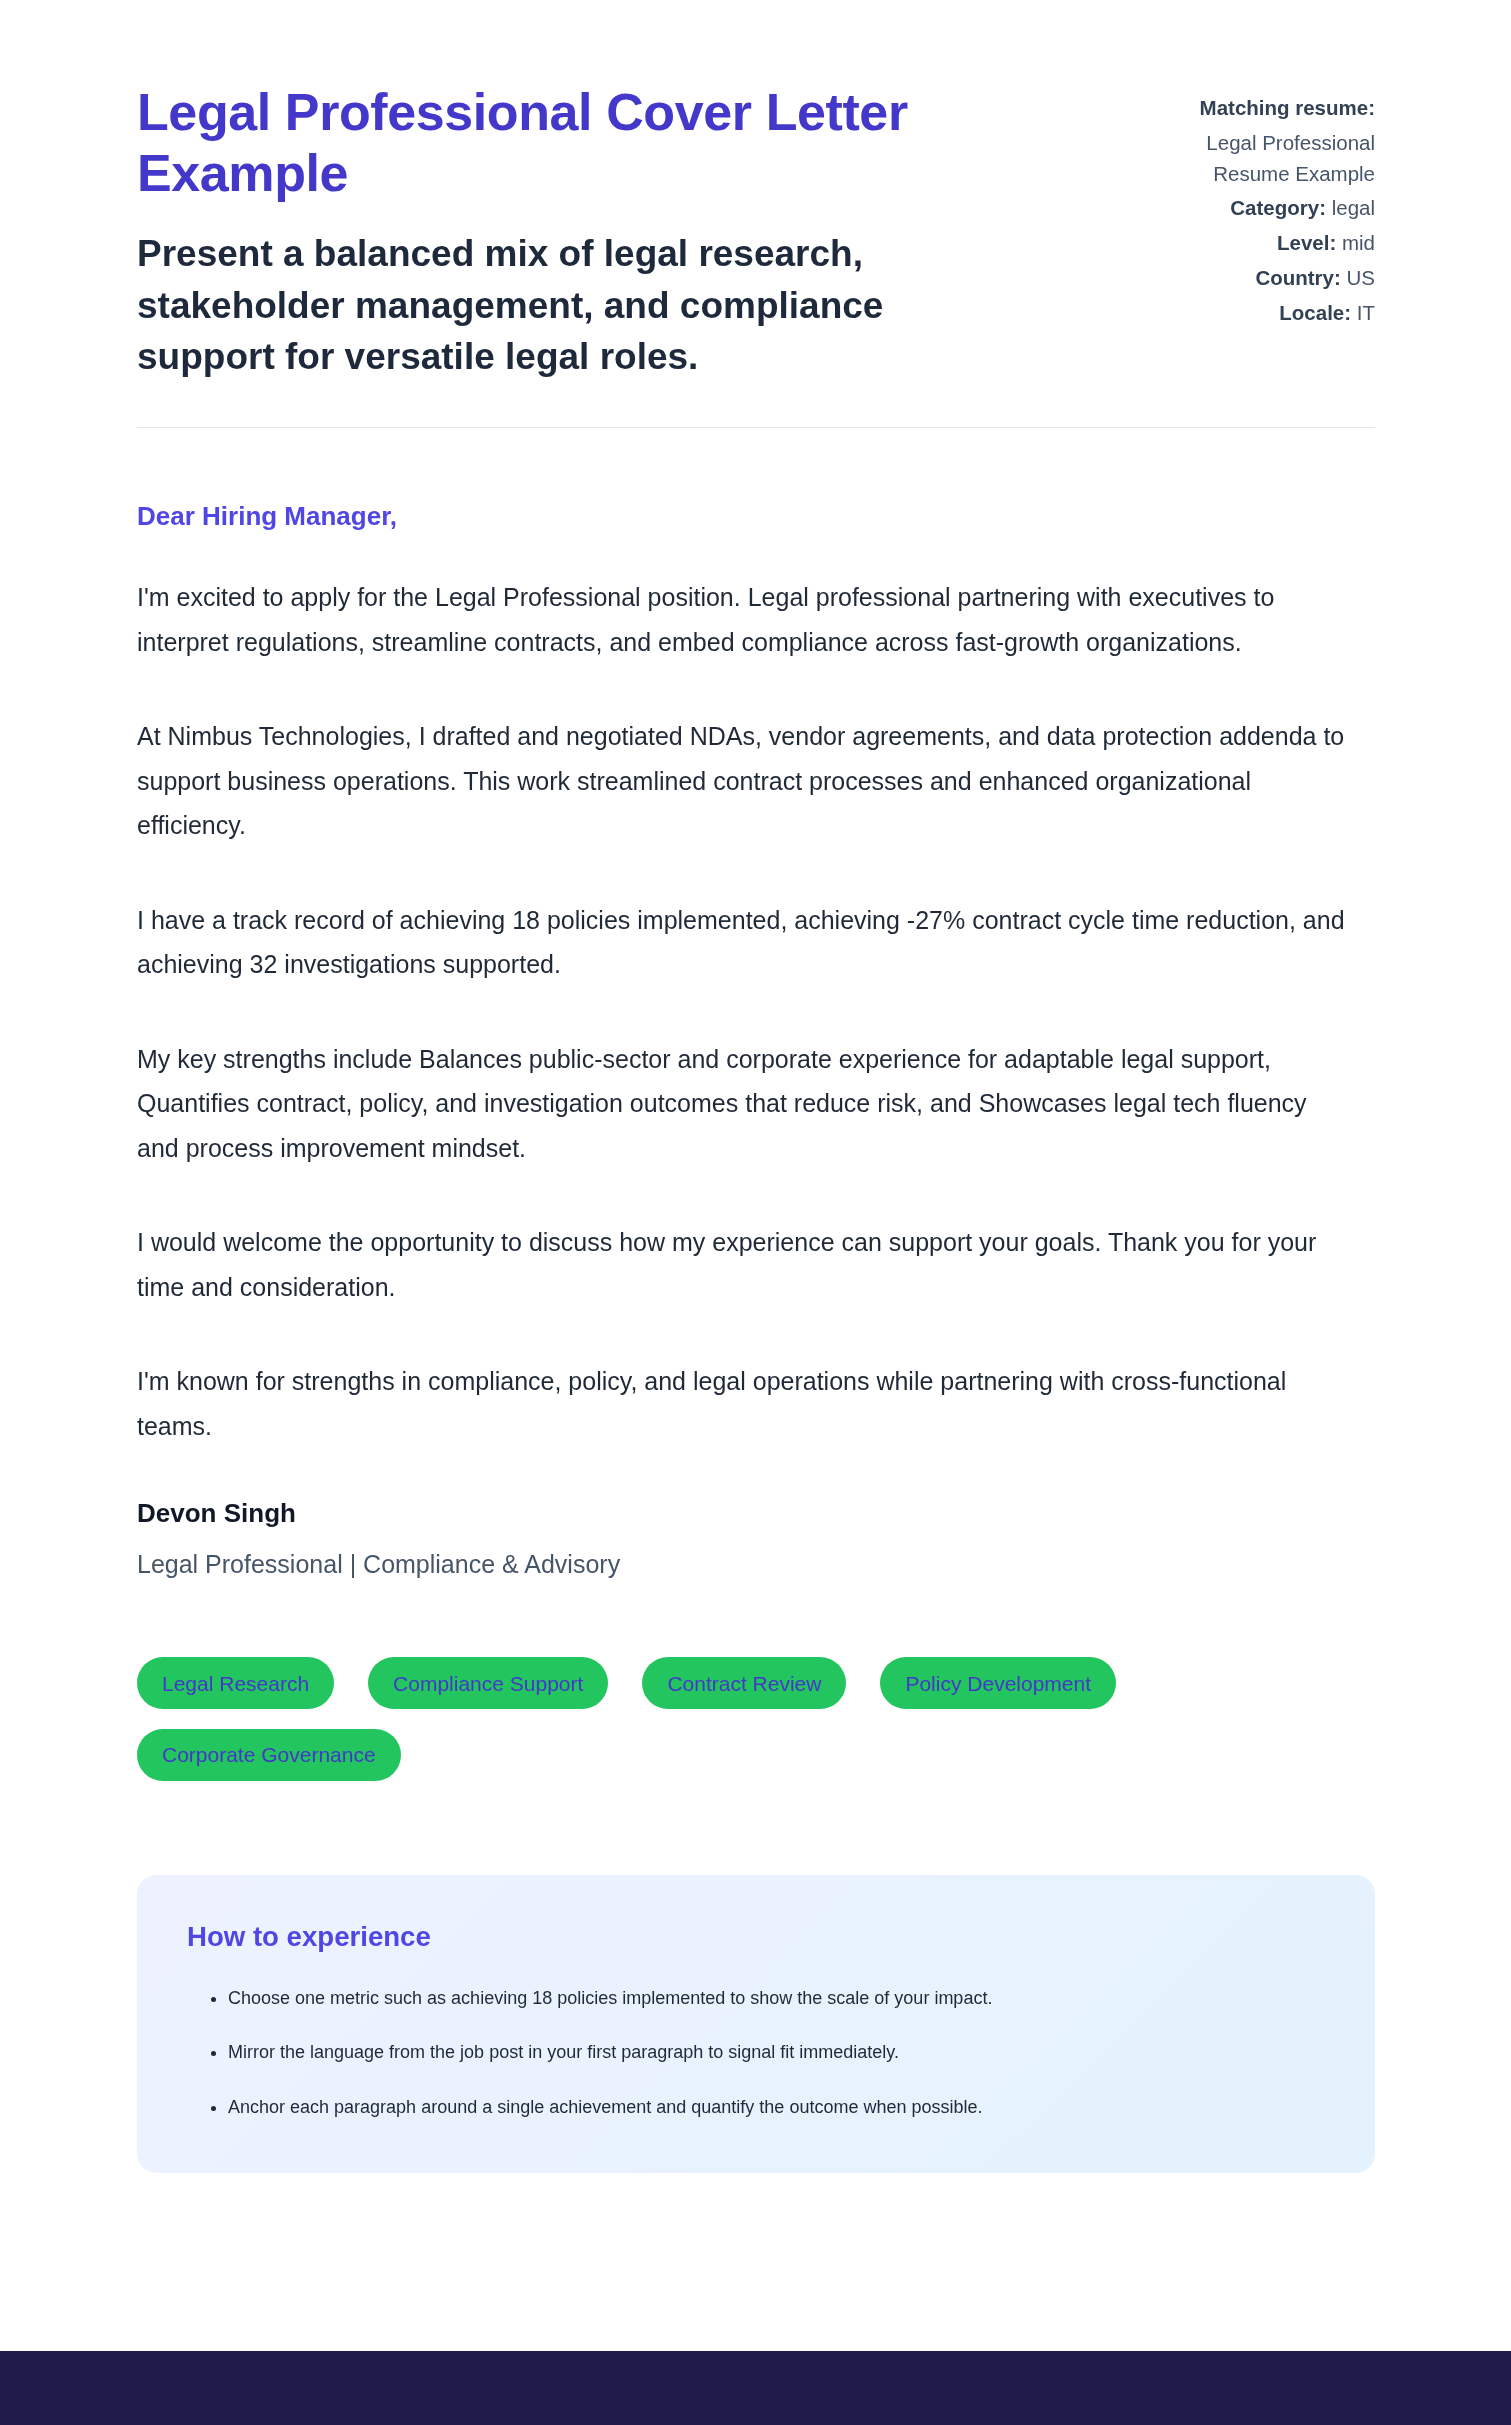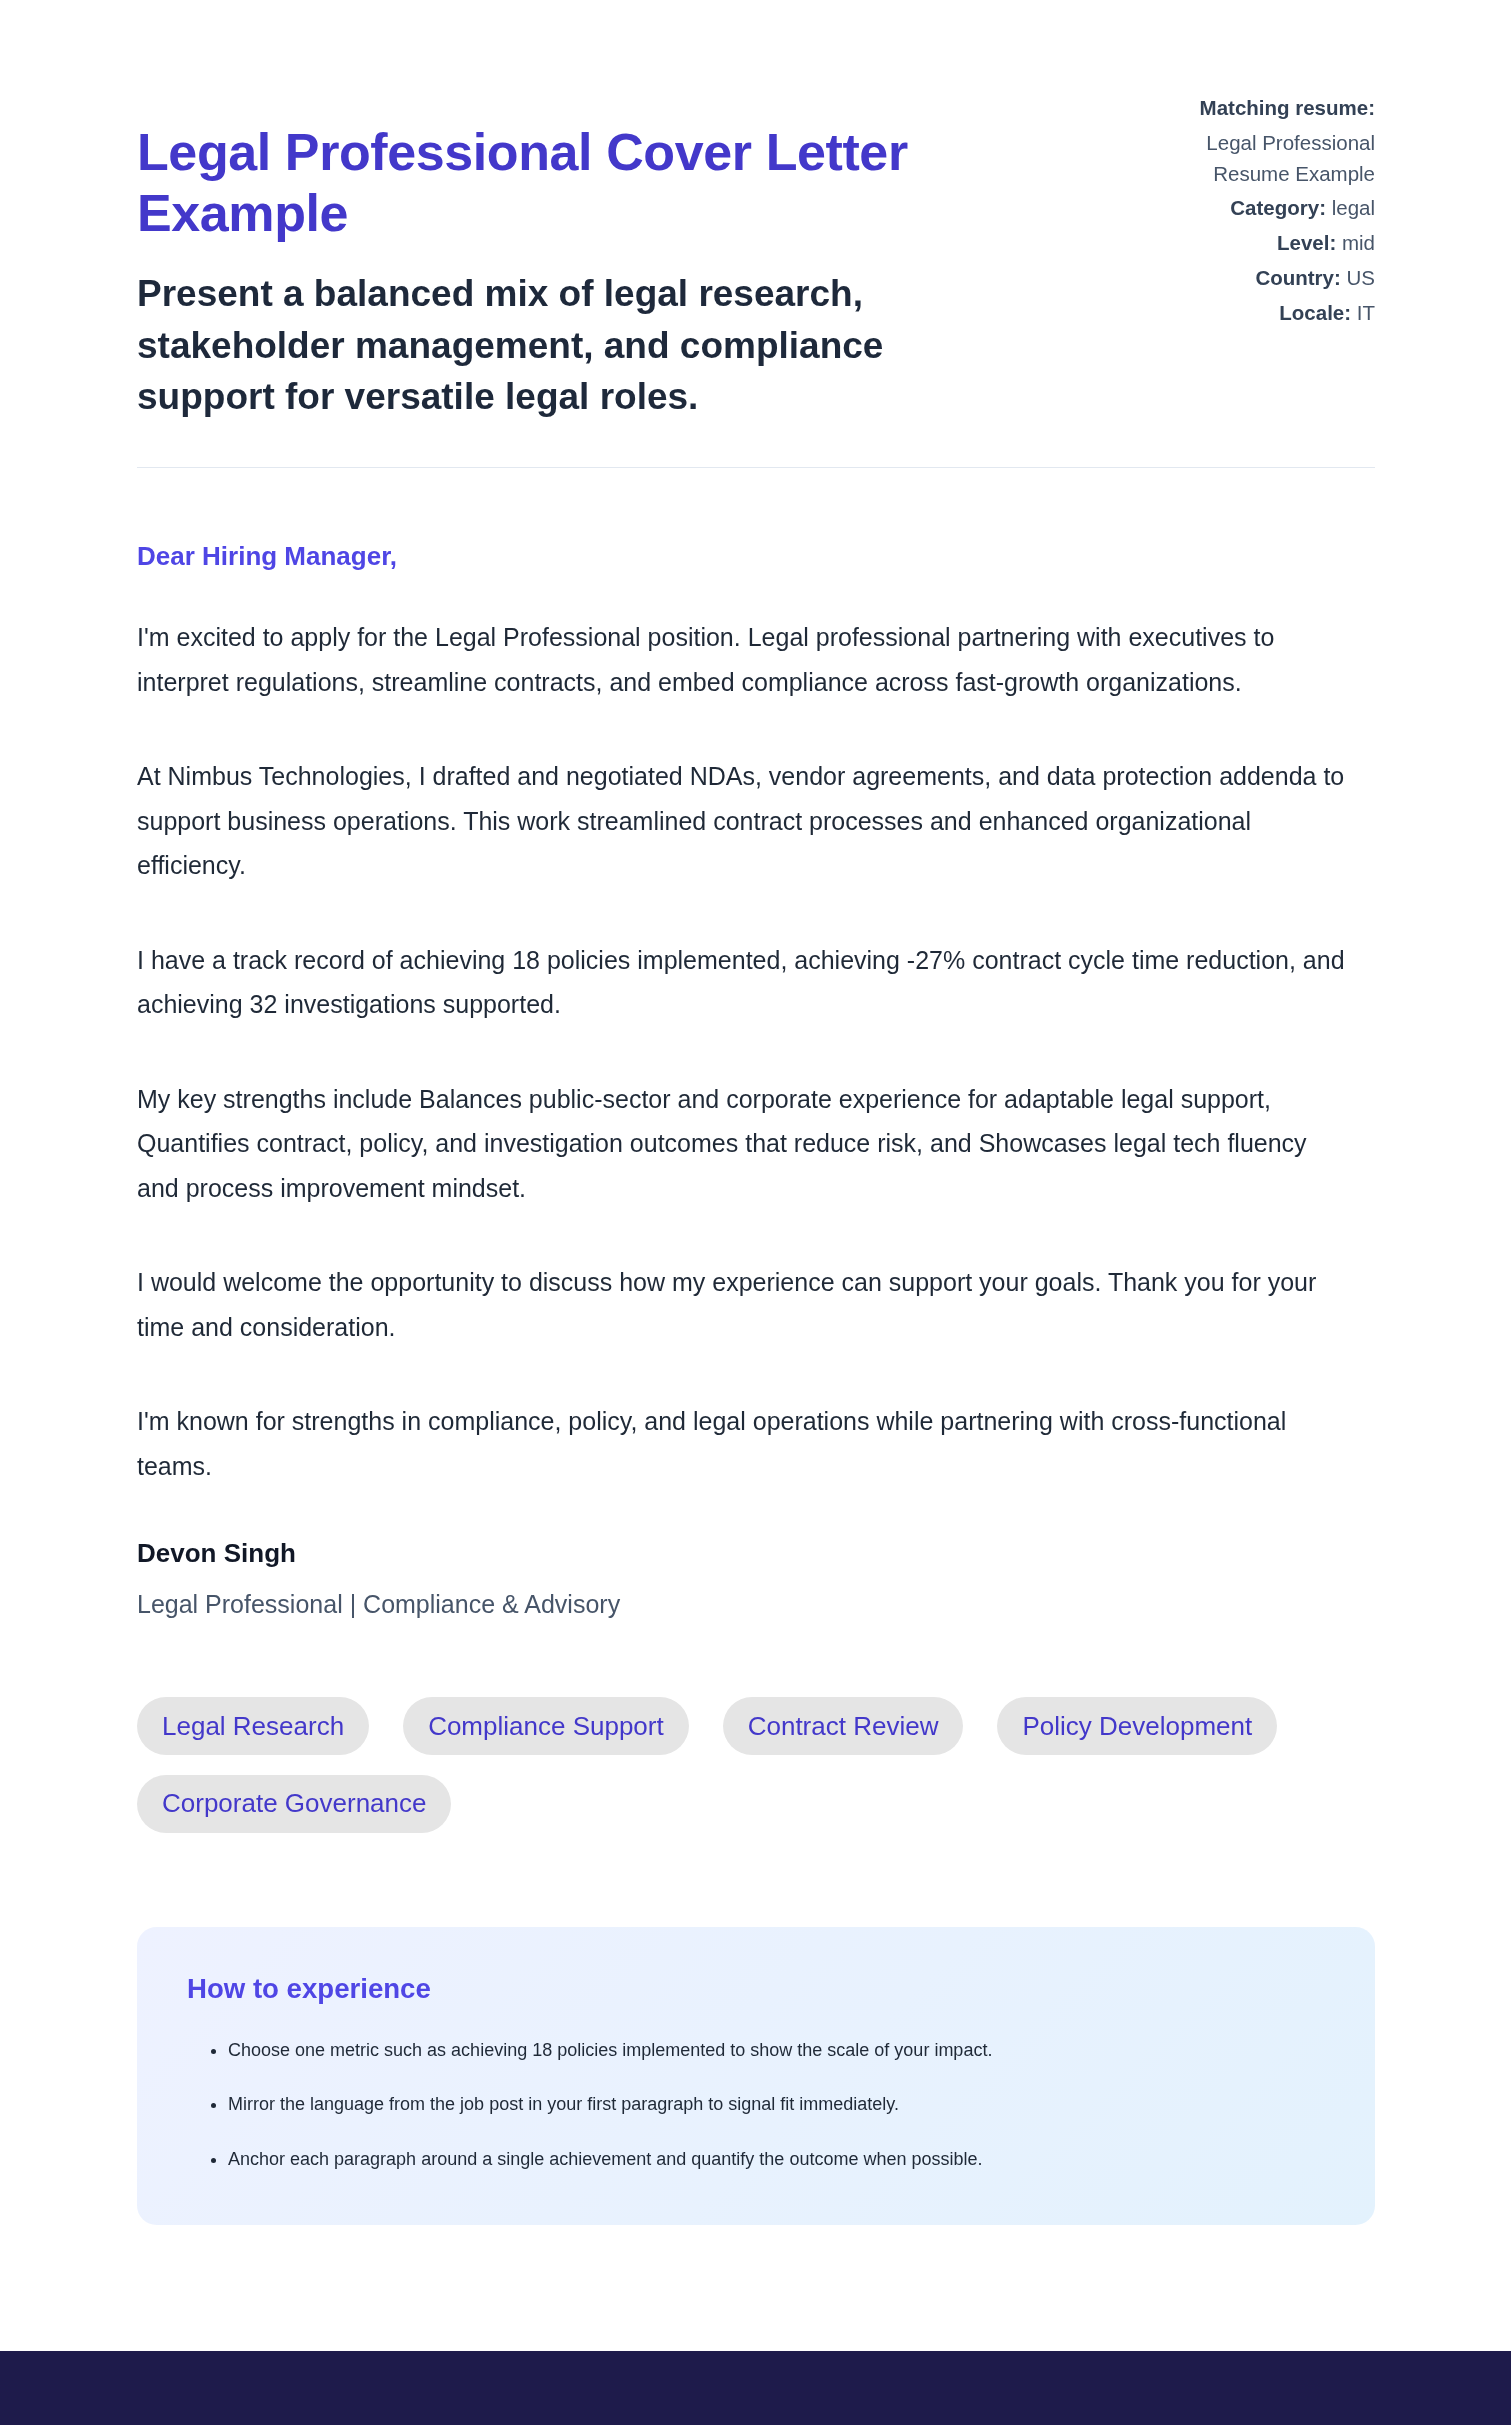--- a/index.html
+++ b/index.html
@@ -4,40 +4,40 @@
 <style>
   * { margin: 0; padding: 0; box-sizing: border-box; }
   html, body { background: #ffffff; }
   body { font-family: "Liberation Sans", "DejaVu Sans", sans-serif; color: #1f2937; }
 
   .page { width: 1512px; min-height: 2426px; display: flex; flex-direction: column; background: #ffffff; }
   .content { width: 1238px; margin: 0 auto; padding-top: 82px; flex: 1 0 auto; }
 
   .header-row { display: flex; justify-content: space-between; align-items: flex-start; }
   .title-block { max-width: 889px; }
-  .page-title { color: #4338ca; font-size: 52px; font-weight: 800; line-height: 1.18; letter-spacing: -0.4px; margin-top: 40px; }
+  .page-title { color: #4338ca; font-size: 52px; font-weight: 800; line-height: 1.18; letter-spacing: -0.4px; }
   .page-subtitle { margin-top: 23px; font-size: 37px; font-weight: 700; color: #1e293b; line-height: 1.4; }
 
   .meta { width: 249px; text-align: right; font-size: 20.5px; color: #475569; line-height: 1.5; flex-shrink: 0; padding-top: 7.1px; }
   .meta-label { font-weight: 700; color: #334155; }
   .meta-line { margin-top: 4px; }
 
   .divider { border: none; border-top: 1.8px solid #e2e8f0; margin-top: 44px; }
 
   .greeting { margin-top: 73px; font-size: 26px; font-weight: 700; color: #4f46e5; }
 
   .paragraphs { margin-top: 43px; }
   .para { font-size: 25px; line-height: 1.78; color: #1f2937; margin-bottom: 50px; max-width: 1209px; }
 
   .signature { margin-top: 36px; }
   .sig-name { font-size: 26px; font-weight: 700; color: #111827; }
   .sig-title { margin-top: 21.3px; font-size: 25px; color: #475569; }
 
   .tags { margin-top: 78px; display: flex; flex-wrap: wrap; gap: 19.6px 34px; }
-  .tag { background: #e5e5e5; color: #4338ca; font-size: 26px; padding: 13.3px 25px; border-radius: 888px; line-height: 1.2; }
+  .tag { background: #22c55e; color: #4338ca; font-size: 21px; padding: 13.3px 25px; border-radius: 888px; line-height: 1.2; }
 
   .info-box { margin-top: 94px; margin-bottom: 41px; background: linear-gradient(135deg, #eef2ff 0%, #e3f2fd 100%); border-radius: 19.6px; padding: 46px 50px 50px; }
   .info-heading { font-size: 27.6px; font-weight: 700; color: #4f46e5; }
   .info-list { margin-top: 30px; padding-left: 41px; list-style: disc; }
   .info-list li { font-size: 18px; line-height: 1.75; color: #1f2937; margin-bottom: 23px; max-width: 1103px; }
   .info-list li:last-child { margin-bottom: 0; }
 
   .footer { height: 75px; background: #1e1b4b; width: 100%; flex-shrink: 0; margin-top: auto; }
 </style>
 </head>

